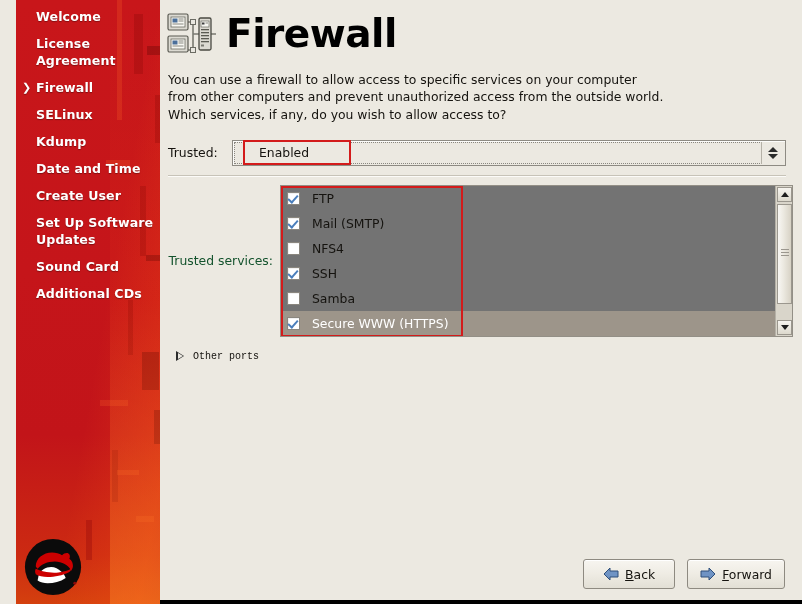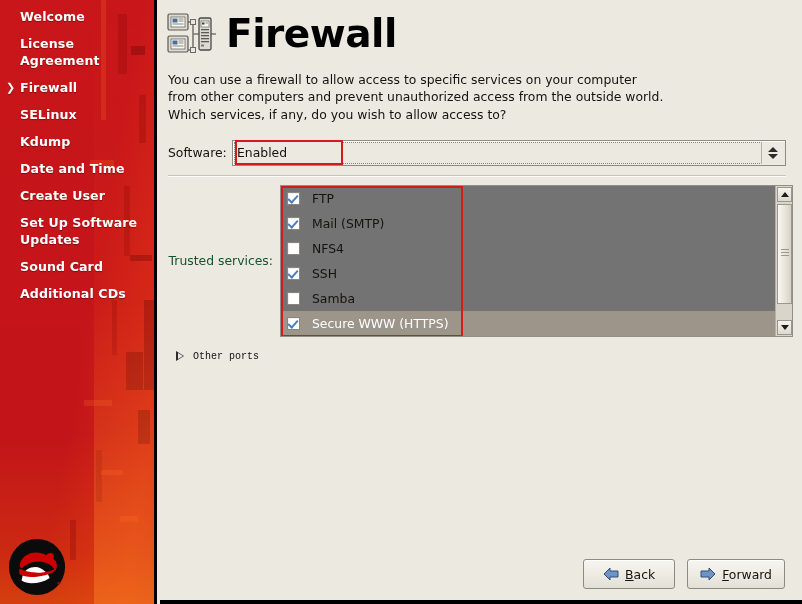--- a/index.html
+++ b/index.html
@@ -16,21 +16,21 @@
     width: 802px;
     height: 604px;
     overflow: hidden;
     background: #ece9e1;
     box-sizing: border-box;
   }
 
   
   #sidebar {
     position: absolute;
-    left: 0; top: 0;
+    left: 16px; top: 0;
     width: 157px;
     height: 604px;
     background:
       linear-gradient(100deg, rgba(0,0,0,0) 55%, rgba(255,90,20,0.30) 88%, rgba(255,120,40,0.12) 100%),
       linear-gradient(180deg, #c8161a 0%, #c5151a 45%, #c21419 72%, #cc2a12 92%, #d4400e 100%);
     overflow: hidden;
     box-sizing: border-box;
     border-right: 3px solid #000000;
   }
   
@@ -156,22 +156,22 @@
   #fw-combo::before{
     content:"";
     position:absolute;
     left:1px; top:1px; right:1px; bottom:1px;
     border:1px dotted #8a8780;
     pointer-events:none;
   }
   #fw-value {
     position: relative;
     z-index: 2;
-    margin-left: 2px;
-    padding: 3px 6px 3px 0;
+    margin-left: 10px;
+    padding: 3px 6px 3px 14px;
     font-size: 12.4px;
     color: #15130f;
     border: 2px solid #d31b1b;
     background: #ece9e1;
     min-width: 108px;
     box-sizing: border-box;
     line-height: 15px;
   }
   #fw-spin {
     position: absolute;
@@ -504,21 +504,21 @@
         <rect x="35" y="28" width="8" height="1.3" fill="#5a5a52"></rect>
         <rect x="35" y="31" width="8" height="1.3" fill="#5a5a52"></rect>
         <rect x="35" y="34.5" width="3" height="2" fill="#7a7a72"></rect>
       </svg>
       <div id="page-title">Firewall</div>
     </div>
 
     <div id="intro">You can use a firewall to allow access to specific services on your computer from other computers and prevent unauthorized access from the outside world.  Which services, if any, do you wish to allow access to?</div>
 
     <div id="fw-row">
-      <div id="fw-label">Software:</div>
+      <div id="fw-label">Trusted:</div>
       <div id="fw-combo">
         <div id="fw-value">Enabled</div>
         <div id="fw-spin">
           <div class="spin-tri-up"></div>
           <div class="spin-tri-dn"></div>
         </div>
       </div>
     </div>
 
     <div id="sep"></div>

